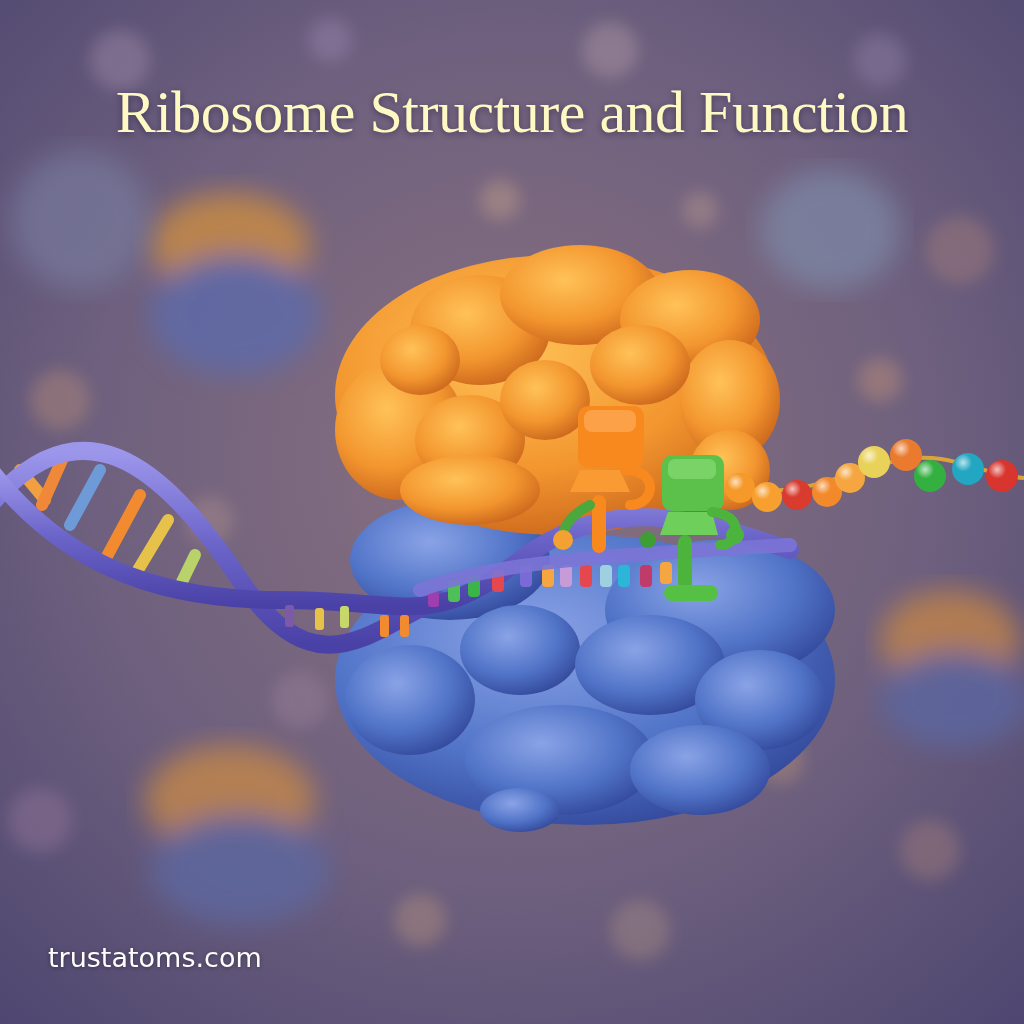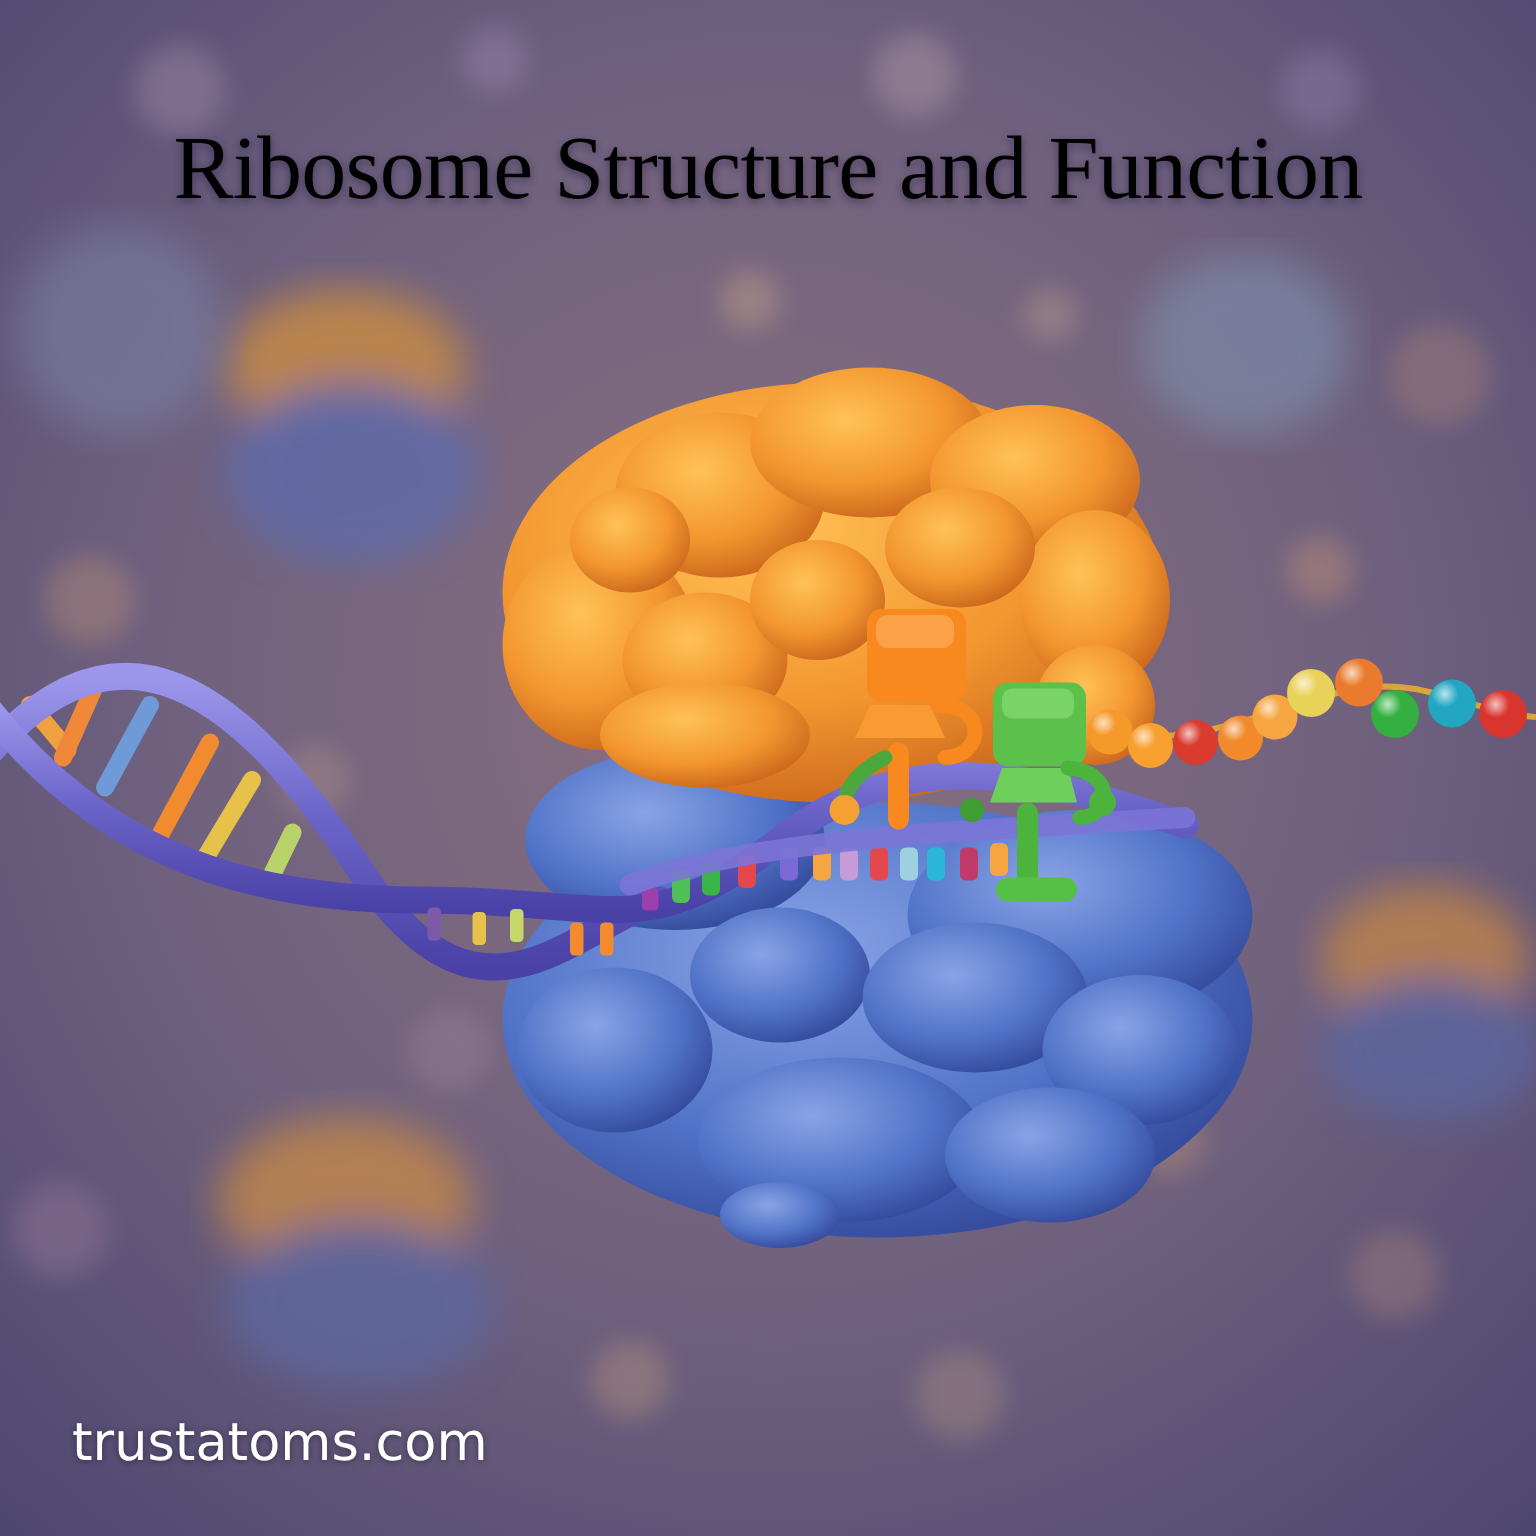--- a/index.html
+++ b/index.html
@@ -1,23 +1,23 @@
 <!DOCTYPE html>
 <html><head>
 <meta charset="utf-8">
 <style>
   html,body{margin:0;padding:0;}
   body{width:1024px;height:1024px;overflow:hidden;position:relative;
     background:#6b5f80;font-family:"Liberation Serif",serif;}
   #scene{position:absolute;left:0;top:0;width:1024px;height:1024px;}
   .title{position:absolute;left:0;top:78px;width:1024px;text-align:center;
-    color:#000000;font-family:"Liberation Serif","DejaVu Serif",serif;
+    color:#fef9c3;font-family:"Liberation Serif","DejaVu Serif",serif;
     font-size:60px;letter-spacing:-0.5px;text-shadow:0 2px 6px rgba(20,15,50,0.45);}
   .watermark{position:absolute;left:48px;top:942px;color:#ffffff;
-    font-family:"DejaVu Sans","Liberation Sans",sans-serif;font-size:35px;
+    font-family:"DejaVu Sans","Liberation Sans",sans-serif;font-size:27px;
     text-shadow:0 1px 4px rgba(0,0,0,0.4);}
 </style>
 </head>
 <body>
 
 <svg id="scene" viewBox="0 0 1024 1024" xmlns="http://www.w3.org/2000/svg">
   <defs>
     <radialGradient id="bg" cx="50%" cy="45%" r="75%">
       <stop offset="0%" stop-color="#8a7180"></stop>
       <stop offset="55%" stop-color="#6e607e"></stop>

